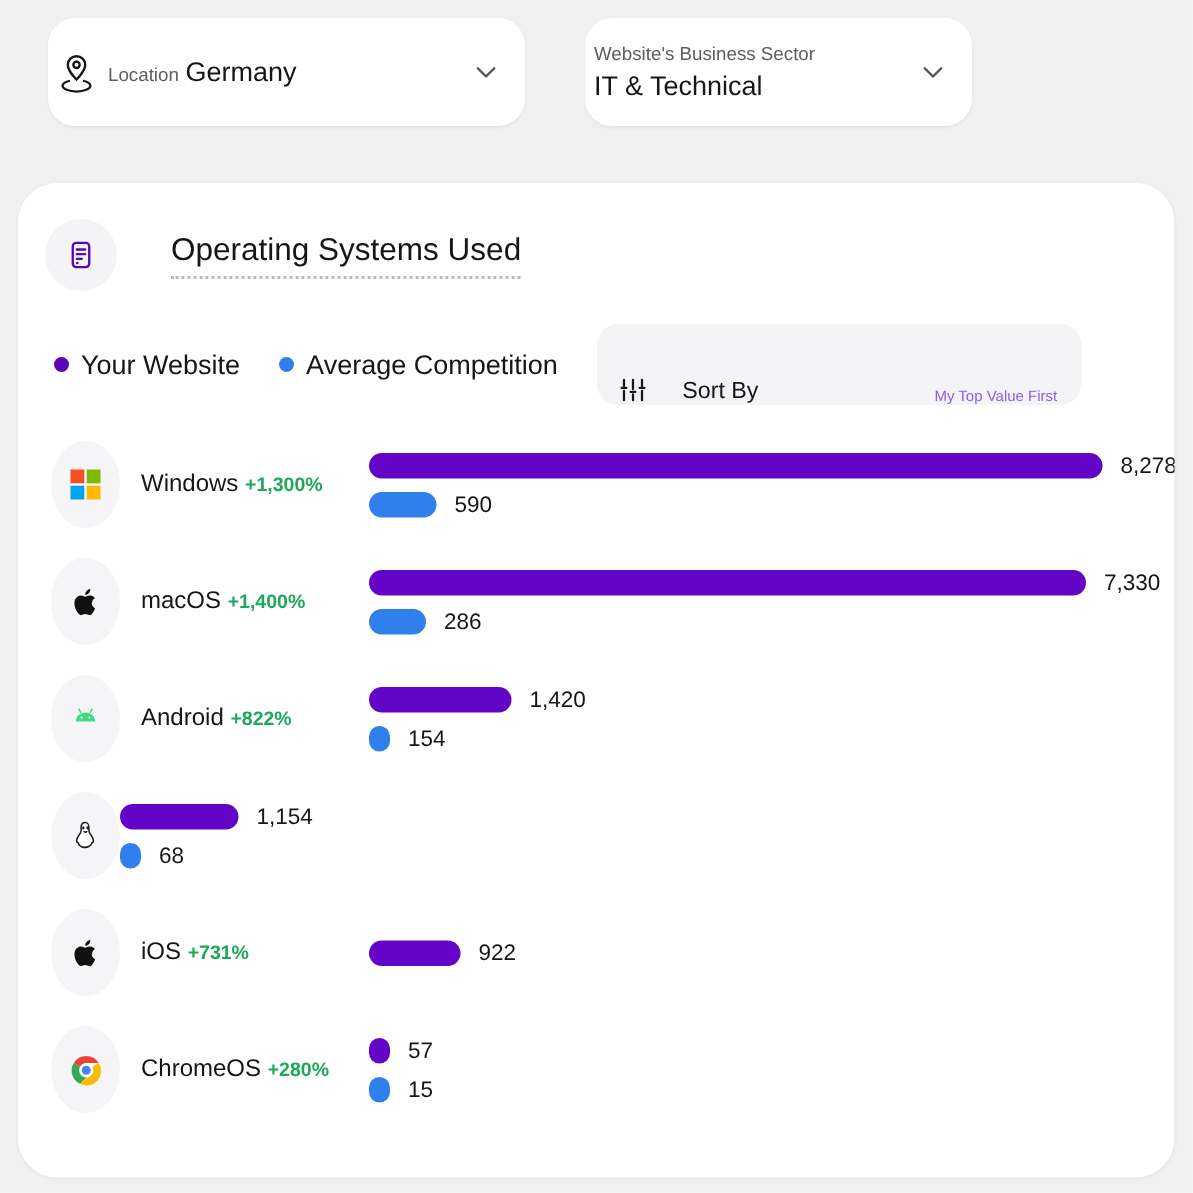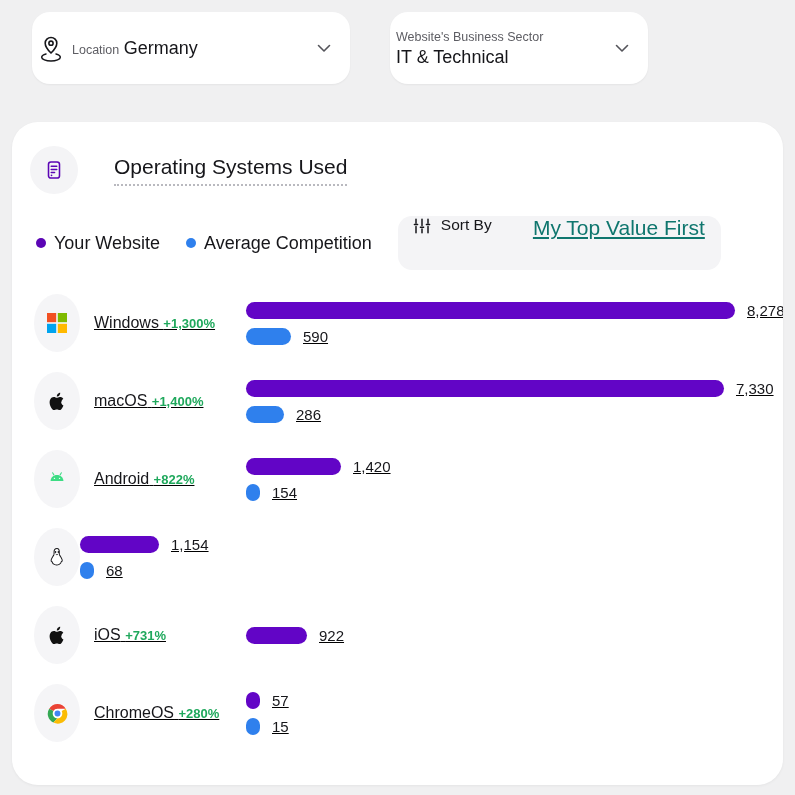--- a/index.html
+++ b/index.html
@@ -71,34 +71,35 @@
 
   
   .legend-row {
     display: flex; align-items: center;
     margin-top: 22px; padding-left: 24px;
   }
   .legend-item { display: flex; align-items: center; margin-right: 26px; white-space: nowrap; }
   .legend-dot { width: 10px; height: 10px; border-radius: 50%; margin-right: 8px; flex: 0 0 10px; }
   .legend-label { font-size: 18px; color: #16161a; }
   .sort-box {
-    display: flex; align-items: flex-start;
+    display: flex; align-items: flex-end;
     background: #f4f4f6;
     border-radius: 14px;
     height: 54px;
     width: 323px;
     padding: 0 16px 0 14px;
+    gap: 14px;
   }
   .sort-icon { width: 20px; height: 20px; flex: 0 0 20px; margin-right: 9px; }
   .sort-by { font-size: 15.5px; color: #16161a; }
-  .sort-value { font-size: 21px; color: #0f766e; margin-left: auto; text-decoration: underline; }
+  .sort-value { font-size: 10px; color: #8b5cf6; margin-left: auto; }
 
   
   .rows { margin-top: 14px; }
-  .row { display: flex; align-items: center; height: 78px; padding-left: 22px; text-decoration: underline; }
+  .row { display: flex; align-items: center; height: 78px; padding-left: 22px; }
   .os-icon-wrap {
     width: 46px; height: 58px; border-radius: 50%;
     background: #f5f5f7;
     display: flex; align-items: center; justify-content: center;
     flex: 0 0 46px;
   }
   .os-meta { width: 152px; margin-left: 14px; flex: 0 0 152px; }
   .os-name { font-size: 16px; color: #16161a; line-height: 22px; }
   .os-growth { font-size: 13px; color: #1fa85c; line-height: 20px; margin-top: 1px; font-weight: bold; }
   .bars { flex: 1 1 auto; }

